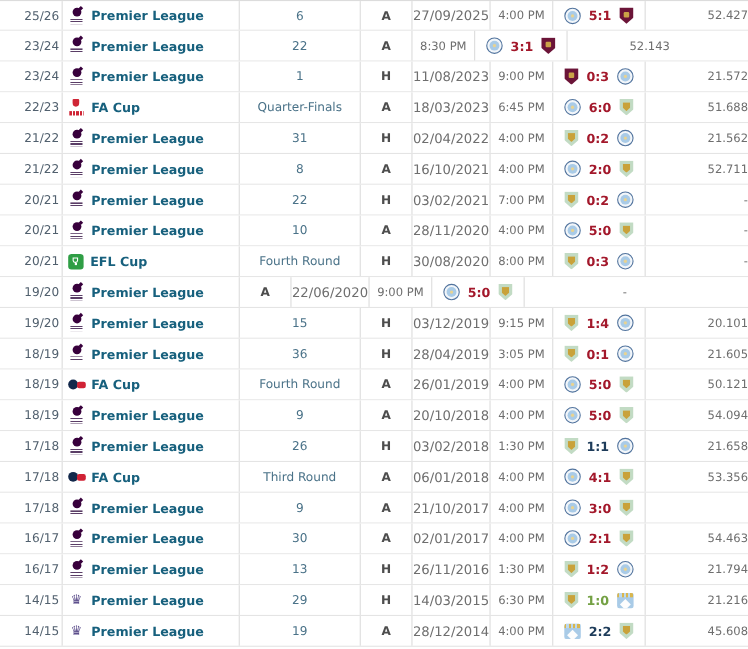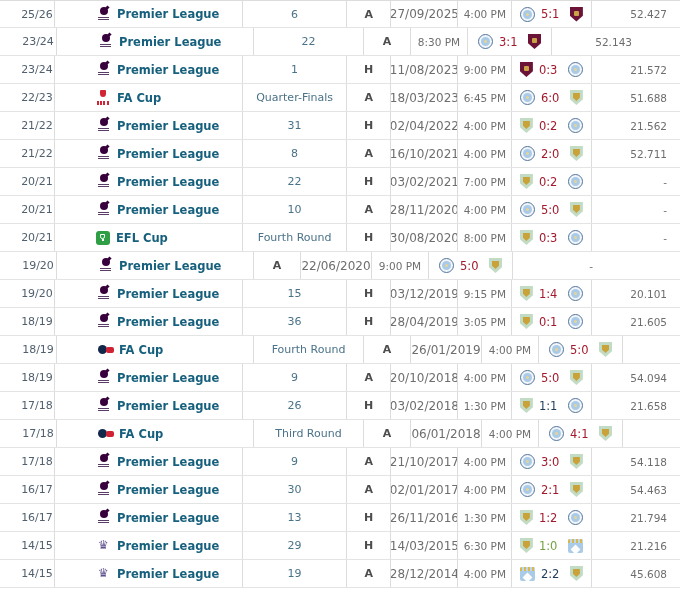--- a/index.html
+++ b/index.html
@@ -3,28 +3,28 @@
 <meta charset="utf-8">
 <style>
   html,body{margin:0;padding:0;}
   body{width:680px;height:590px;background:#ffffff;overflow:hidden;
        font-family:"DejaVu Sans","Liberation Sans",sans-serif;}
   #matches-table{width:680px;}
   .row{display:flex;height:28px;box-sizing:border-box;border-bottom:1px solid #e4e4e4;background:#ffffff;}
   .row.first{border-top:1px solid #dcdcdc;}
   .cell{display:flex;align-items:center;box-sizing:border-box;border-right:1px solid #dcdcdc;overflow:hidden;white-space:nowrap;}
   .c-season{width:57px;justify-content:center;color:#51606e;font-size:11px;padding-left:20px;}
-  .c-comp{width:161px;padding-left:5px;gap:6px;color:#17607d;font-weight:bold;font-size:11.5px;cursor:pointer;margin-left:36px;}
+  .c-comp{width:161px;padding-left:5px;gap:6px;color:#17607d;font-weight:bold;font-size:11.5px;cursor:pointer;}
   .c-round{width:110px;justify-content:center;color:#4a7288;font-size:11px;cursor:pointer;}
   .c-venue{width:47px;justify-content:center;color:#4d4d4d;font-weight:bold;font-size:11px;}
   .c-date{width:71px;justify-content:center;color:#6e6e6e;font-size:12px;}
   .c-time{width:57px;justify-content:center;color:#6e6e6e;font-size:10.5px;text-align:center;}
   .c-match{width:84px;justify-content:center;gap:6px;}
-  .c-att{width:93px;justify-content:flex-end;padding-right:13px;color:#6e6e6e;font-size:10.5px;border-right:none;}
-  .score{font-weight:normal;font-size:11.5px;min-width:23px;cursor:pointer;}
+  .c-att{width:93px;justify-content:flex-end;color:#6e6e6e;font-size:10.5px;border-right:none;}
+  .score{font-weight:bold;font-size:11.5px;min-width:23px;text-align:center;cursor:pointer;}
   .score.loss{color:#a3182b;}
   .score.draw{color:#1e3c5a;}
   .score.win{color:#74a144;}
 
   
   .ic{position:relative;display:inline-block;width:15px;height:17px;flex:none;}
   .pl .pl-lion{position:absolute;top:1px;left:4px;width:8px;height:8px;background:#38003c;border-radius:50%;}
   .pl .pl-ear{position:absolute;top:0;left:10px;width:3px;height:3px;background:#38003c;transform:rotate(45deg);}
   .pl .pl-txt{position:absolute;bottom:1px;left:2px;right:2px;height:5px;
       background:repeating-linear-gradient(180deg,#5a3d66 0 1px,transparent 1px 2.4px);}
@@ -368,20 +368,21 @@
       <div class="cell c-time">4:00 PM</div>
       <div class="cell c-match">
         <span class="crest mc">
           <i></i>
         </span>
         <span class="score loss">5:0</span>
         <span class="crest buc">
           <i></i>
         </span>
       </div>
+      <div class="cell c-att">50.121</div>
     </div>
     <div class="row">
       <div class="cell c-season">18/19</div>
       <div class="cell c-comp">
         <span class="ic pl">
           <i class="pl-lion"></i>
           <i class="pl-ear"></i>
           <i class="pl-txt"></i>
         </span>
         <span>Premier League</span>
@@ -441,20 +442,21 @@
       <div class="cell c-time">4:00 PM</div>
       <div class="cell c-match">
         <span class="crest mc">
           <i></i>
         </span>
         <span class="score loss">4:1</span>
         <span class="crest buc">
           <i></i>
         </span>
       </div>
+      <div class="cell c-att">53.356</div>
     </div>
     <div class="row">
       <div class="cell c-season">17/18</div>
       <div class="cell c-comp">
         <span class="ic pl">
           <i class="pl-lion"></i>
           <i class="pl-ear"></i>
           <i class="pl-txt"></i>
         </span>
         <span>Premier League</span>
@@ -465,21 +467,20 @@
       <div class="cell c-time">4:00 PM</div>
       <div class="cell c-match">
         <span class="crest mc">
           <i></i>
         </span>
         <span class="score loss">3:0</span>
         <span class="crest buc">
           <i></i>
         </span>
       </div>
-      <div class="cell c-att">54.118</div>
     </div>
     <div class="row">
       <div class="cell c-season">16/17</div>
       <div class="cell c-comp">
         <span class="ic pl">
           <i class="pl-lion"></i>
           <i class="pl-ear"></i>
           <i class="pl-txt"></i>
         </span>
         <span>Premier League</span>

